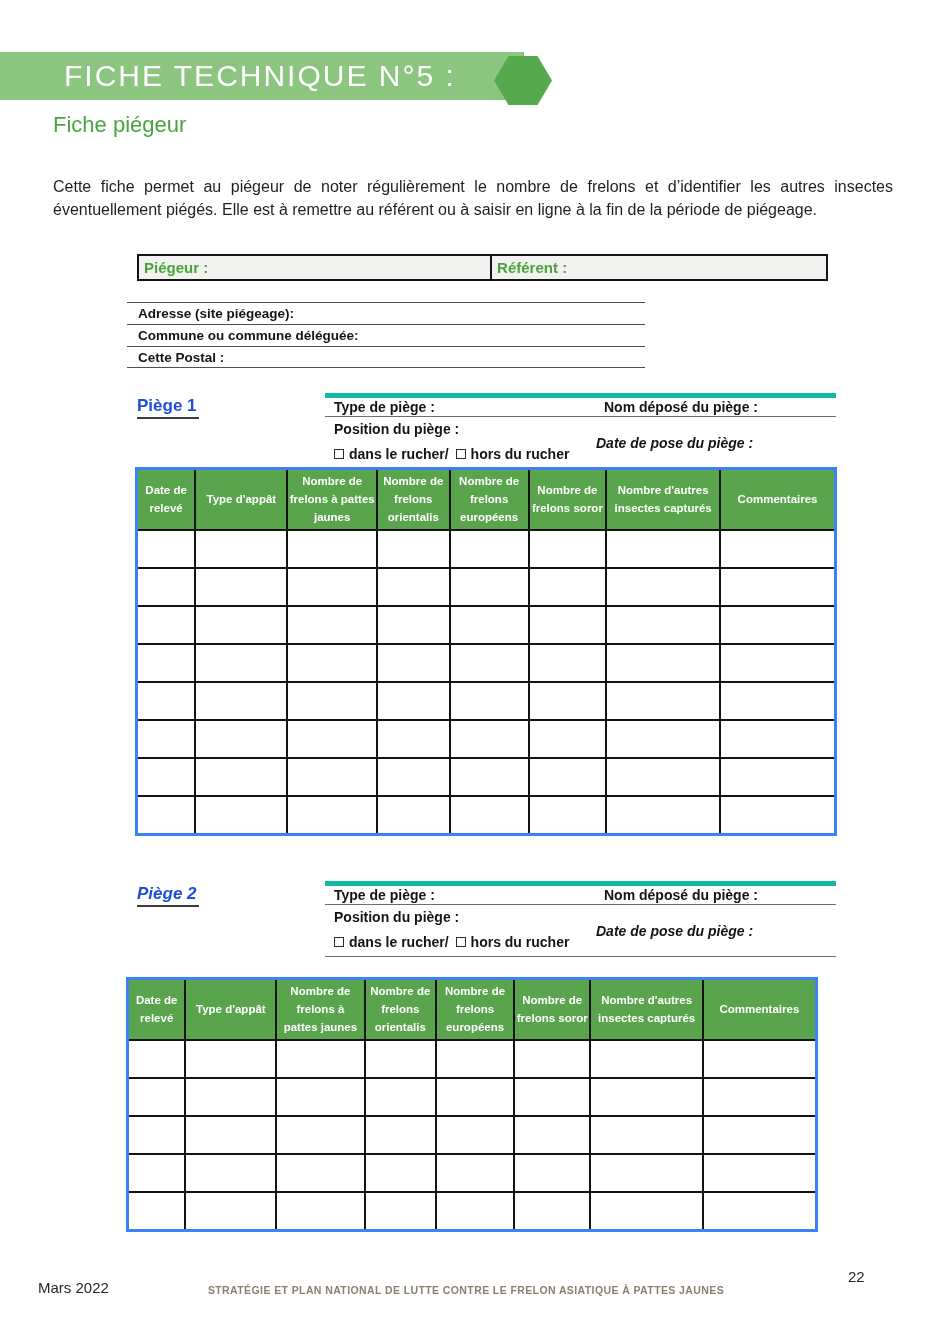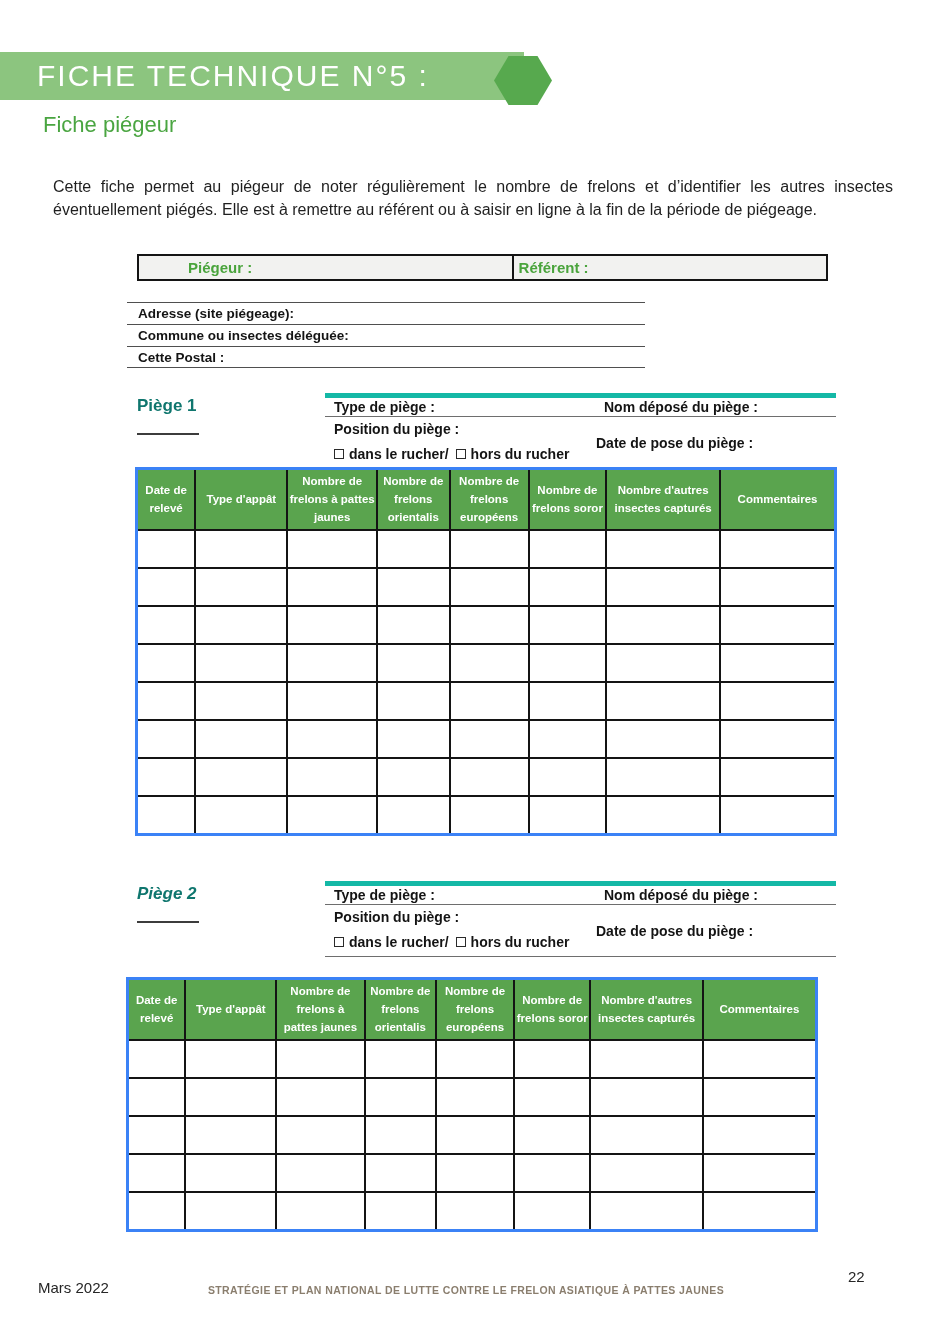--- a/index.html
+++ b/index.html
@@ -18,32 +18,32 @@
     position: absolute; left: 0; top: 52px;
     width: 524px; height: 48px;
     background: #8CC57F;
     display: flex; align-items: center;
   }
   .banner-title {
     color: #ffffff;
     font-size: 30px;
     font-weight: 400;
     letter-spacing: 2px;
-    padding-left: 37px;
+    padding-left: 64px;
     white-space: nowrap;
   }
   .banner-hex {
     position: absolute; left: 494px; top: 56px;
     width: 58px; height: 49px;
     background: #57A94E;
     clip-path: polygon(25% 0%, 75% 0%, 100% 50%, 75% 100%, 25% 100%, 0% 50%);
   }
 
   .subtitle {
-    position: absolute; left: 43px; top: 112px;
+    position: absolute; left: 53px; top: 112px;
     color: #4AA541; font-size: 22px; font-weight: 400;
   }
 
   .intro {
     position: absolute; left: 53px; top: 176px;
     width: 840px;
     font-size: 16px; line-height: 1.42;
     text-align: justify;
     color: #1f1f1f;
   }
@@ -55,63 +55,63 @@
     display: flex;
     border: 2px solid #141414;
     background: #F2F2F0;
   }
   .identity-cell {
     display: flex; align-items: center;
     padding-left: 5px;
     font-weight: bold; font-size: 15px;
     color: #4AA43C;
   }
-  .identity-cell.first { width: 51.4%; border-right: 2px solid #141414; margin-left: 44px; }
+  .identity-cell.first { width: 51.4%; border-right: 2px solid #141414; }
   .identity-cell.second { width: 48.6%; }
 
   
   .address-block {
     position: absolute; left: 127px; top: 302px;
     width: 518px;
   }
   .address-row {
     height: 22px;
     border-top: 1px solid #4f4f4f;
     display: flex; align-items: center;
     padding-left: 11px;
     font-weight: bold; font-size: 13.5px;
     color: #141414;
   }
   .address-row:last-child { border-bottom: 1px solid #4f4f4f; }
 
   
   .trap-heading {
     position: absolute;
-    color: #0f766e; font-size: 17px; font-weight: bold;
+    color: #1d4ed8; font-size: 17px; font-weight: bold;
     border-bottom: 2px solid #3c3c3c;
-    padding: 0 2px 17px 0;
+    padding: 0 2px 1px 0;
   }
   .trap-heading.p1 { left: 137px; top: 396px; }
   .trap-heading.p2 { left: 137px; top: 884px; font-style: italic; }
 
   
   .miniform { position: absolute; left: 325px; width: 511px; font-weight: bold; font-size: 14px; color: #141414; }
   .miniform.p1 { top: 393px; }
   .miniform.p2 { top: 881px; }
   .mf-row1 {
     display: flex; align-items: center;
     height: 24px;
     border-top: 5px solid #14b8a6;
     border-bottom: 1px solid #6e6e6e;
   }
   .mf-row1 .mf-type { width: 271px; padding-left: 9px; }
   .mf-row1 .mf-name { width: 240px; padding-left: 8px; }
   .mf-row2 { display: flex; }
   .mf-row2 .mf-left { width: 271px; padding: 4px 0 6px 9px; }
-  .mf-row2 .mf-right { width: 240px; display: flex; align-items: center; }
+  .mf-row2 .mf-right { width: 240px; display: flex; align-items: center; font-style: italic; }
   .mf-checkline { margin-top: 9px; display: flex; align-items: center; white-space: nowrap; }
   .checkbox {
     display: inline-block;
     width: 10px; height: 10px;
     border: 1.5px solid #2a2a2a;
     background: #ffffff;
     margin-right: 5px;
   }
   .cb-gap { width: 7px; display: inline-block; }
   .miniform.p2 .mf-row2 { border-bottom: 1px solid #6e6e6e; }
@@ -182,21 +182,21 @@
     <div class="identity-cell second">
       <span>Référent :</span>
     </div>
   </div>
 
   <div class="address-block">
     <div class="address-row">
       <span>Adresse (site piégeage):</span>
     </div>
     <div class="address-row">
-      <span>Commune ou insectes déléguée:</span>
+      <span>Commune ou commune déléguée:</span>
     </div>
     <div class="address-row">
       <span>Cette Postal :</span>
     </div>
   </div>
 
   <div class="trap-heading p1">Piège 1</div>
 
   <div class="miniform p1">
     <div class="mf-row1">

